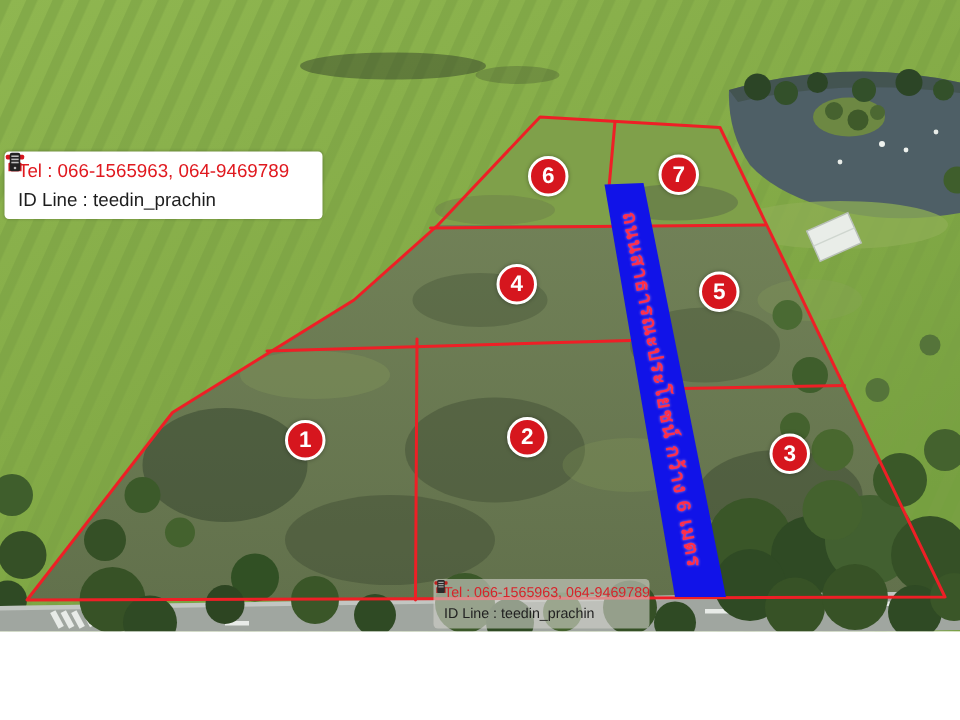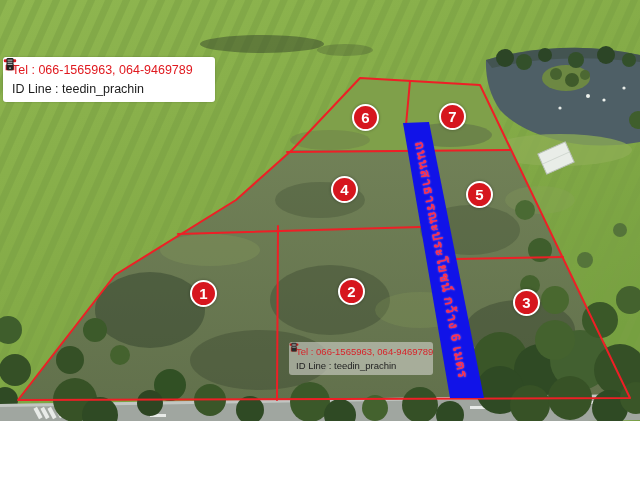--- a/index.html
+++ b/index.html
@@ -15,21 +15,21 @@
          z-index:6;box-shadow:0 0 3px rgba(0,0,0,.35);}
 
   
   .banner-label{position:absolute;left:291px;top:247px;width:300px;height:26px;
         transform:rotate(79.5deg);transform-origin:50% 50%;
         color:#ff2e4a;font-size:13px;font-weight:bold;letter-spacing:1px;
         text-align:center;line-height:26px;white-space:nowrap;z-index:5;
         text-shadow:0 0 2px rgba(255,190,200,.65);}
 
   
-  .contact-box{position:absolute;z-index:8;border-radius:3px;}
+  .contact-box{position:absolute;z-index:8;border-radius:3px;margin-top:44px;}
   .contact-box .row{display:flex;align-items:center;white-space:nowrap;}
   .contact-box .icon{flex:0 0 auto;display:inline-block;}
   .box-main{left:3px;top:57px;width:212px;height:45px;background:#ffffff;
             box-shadow:0 0 2px rgba(0,0,0,.25);padding:3px 5px;box-sizing:border-box;}
   .box-main .row{height:19px;}
   .box-main .tel-text{color:#e0191f;font-size:12.5px;font-weight:500;margin-left:4px;}
   .box-main .id-text{color:#1d1d1d;font-size:12.5px;margin-left:4px;}
 
   .box-mid{left:289px;top:342px;width:144px;height:33px;background:rgba(208,208,202,.62);
            padding:2px 4px;box-sizing:border-box;}

